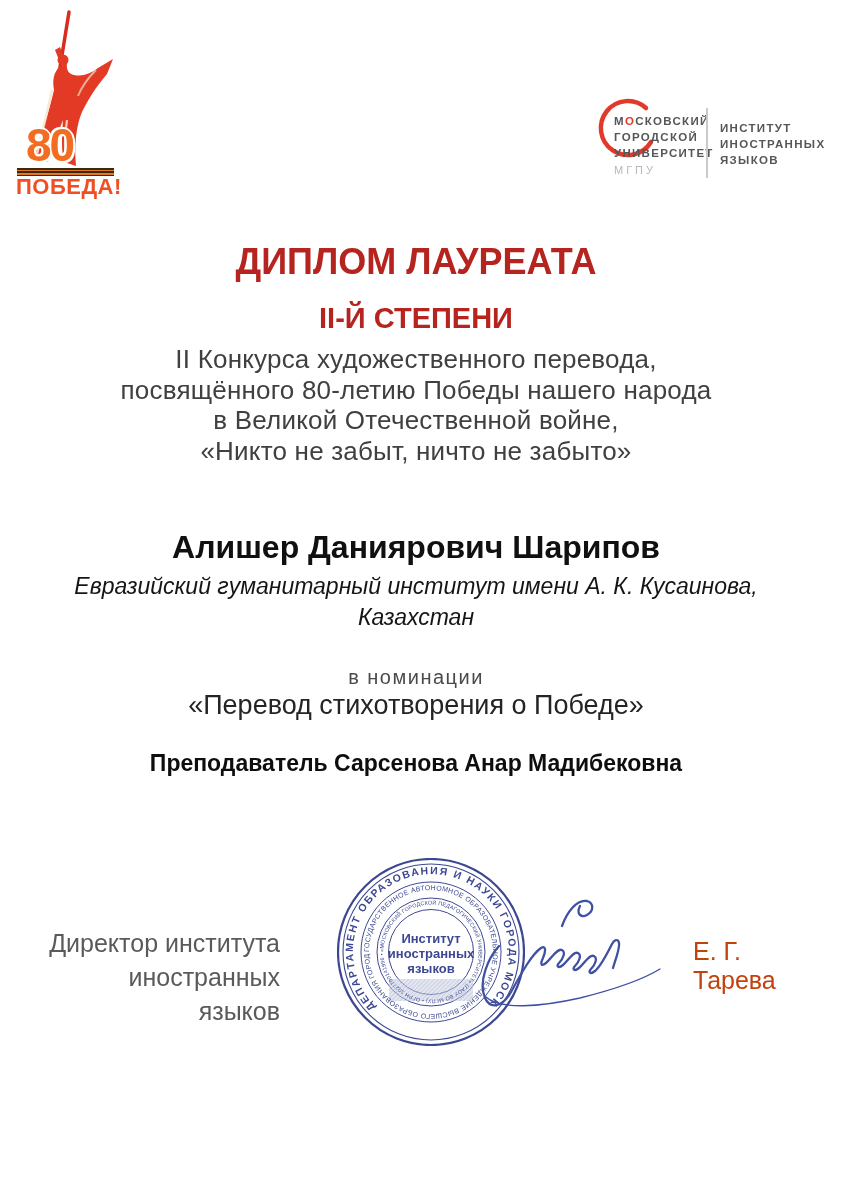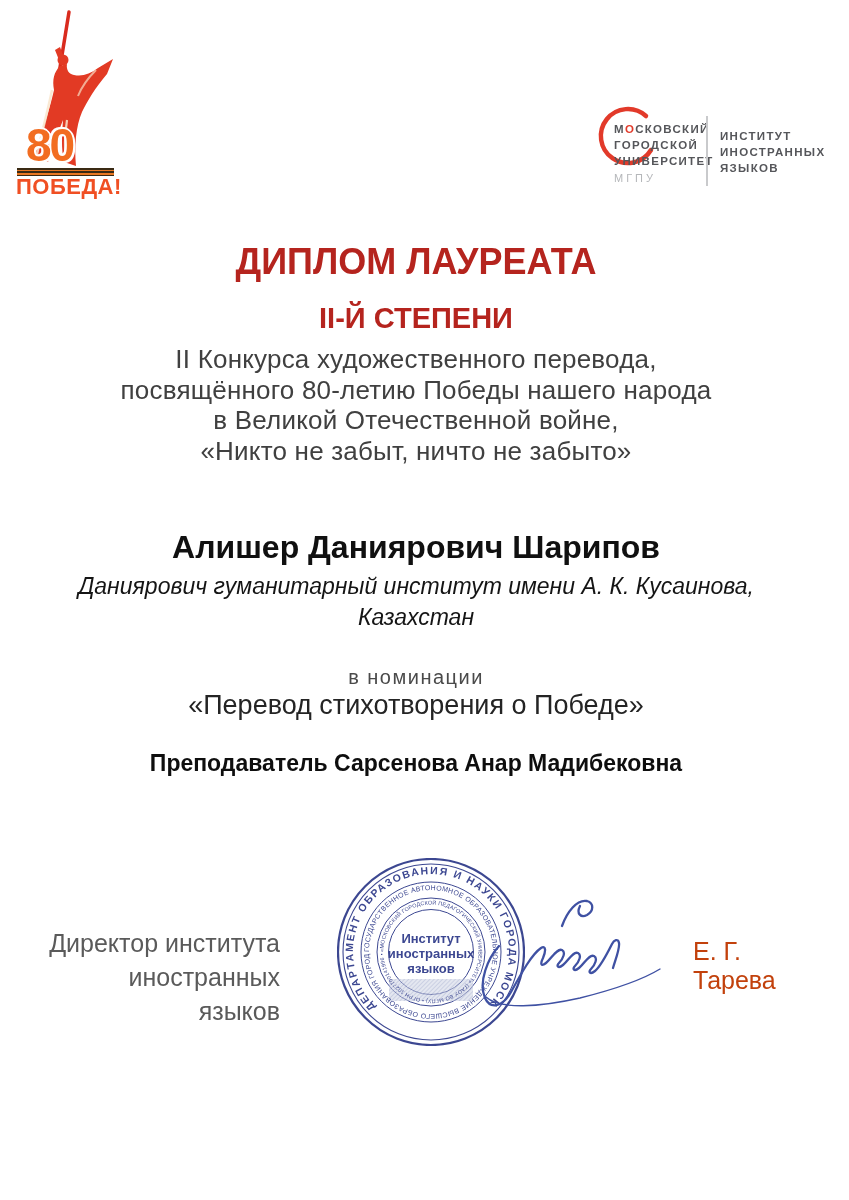--- a/index.html
+++ b/index.html
@@ -20,21 +20,21 @@
   #victory-ribbon{
     left:7px;top:160px;width:97px;height:8px;z-index:2;
     background:repeating-linear-gradient(to bottom,#3a2a14 0 1.7px,#e87722 1.7px 3.3px);
   }
   #victory-word{
     left:6px;top:166px;width:100px;text-align:center;font-size:22px;font-weight:800;color:#f04f23;
     letter-spacing:0.5px;z-index:3;
   }
 
   
-  #mgu-logo{left:596px;top:100px;width:210px;height:112px;}
+  #mgu-logo{left:596px;top:92px;width:210px;height:112px;}
   .mgu-line{font-size:11.5px;font-weight:700;color:#55565a;letter-spacing:1.3px;line-height:16px;}
   .mgu-accent{color:#e23a2a;}
   #mgu-left-text{left:18px;top:21px;width:110px;}
   #mgu-mgpu{font-size:11px;font-weight:400;color:#b5b7ba;letter-spacing:3px;line-height:18px;}
   #mgu-divider{left:110px;top:16px;width:1.5px;height:70px;background:#c9cacc;}
   #mgu-right-text{left:124px;top:28px;width:90px;}
 
   
   #diploma-title{top:241px;font-size:36px;font-weight:700;color:#b5241e;}
   #diploma-subtitle{top:302px;font-size:29px;font-weight:700;color:#b5241e;}
@@ -99,21 +99,21 @@
 
   <div class="abs center-line" id="contest-block">
     <div>II Конкурса художественного перевода,</div>
     <div>посвящённого 80-летию Победы нашего народа</div>
     <div>в Великой Отечественной войне,</div>
     <div>«Никто не забыт, ничто не забыто»</div>
   </div>
 
   <div class="abs center-line" id="recipient-name">Алишер Даниярович Шарипов</div>
   <div class="abs center-line" id="institution-block">
-    <div>Даниярович гуманитарный институт имени А. К. Кусаинова,</div>
+    <div>Евразийский гуманитарный институт имени А. К. Кусаинова,</div>
     <div>Казахстан</div>
   </div>
   <div class="abs center-line" id="nomination-label">в номинации</div>
   <div class="abs center-line" id="nomination-title">«Перевод стихотворения о Победе»</div>
   <div class="abs center-line" id="teacher-line">Преподаватель Сарсенова Анар Мадибековна</div>
 
   <div class="abs" id="director-block">
     <div>Директор института</div>
     <div>иностранных языков</div>
   </div>

